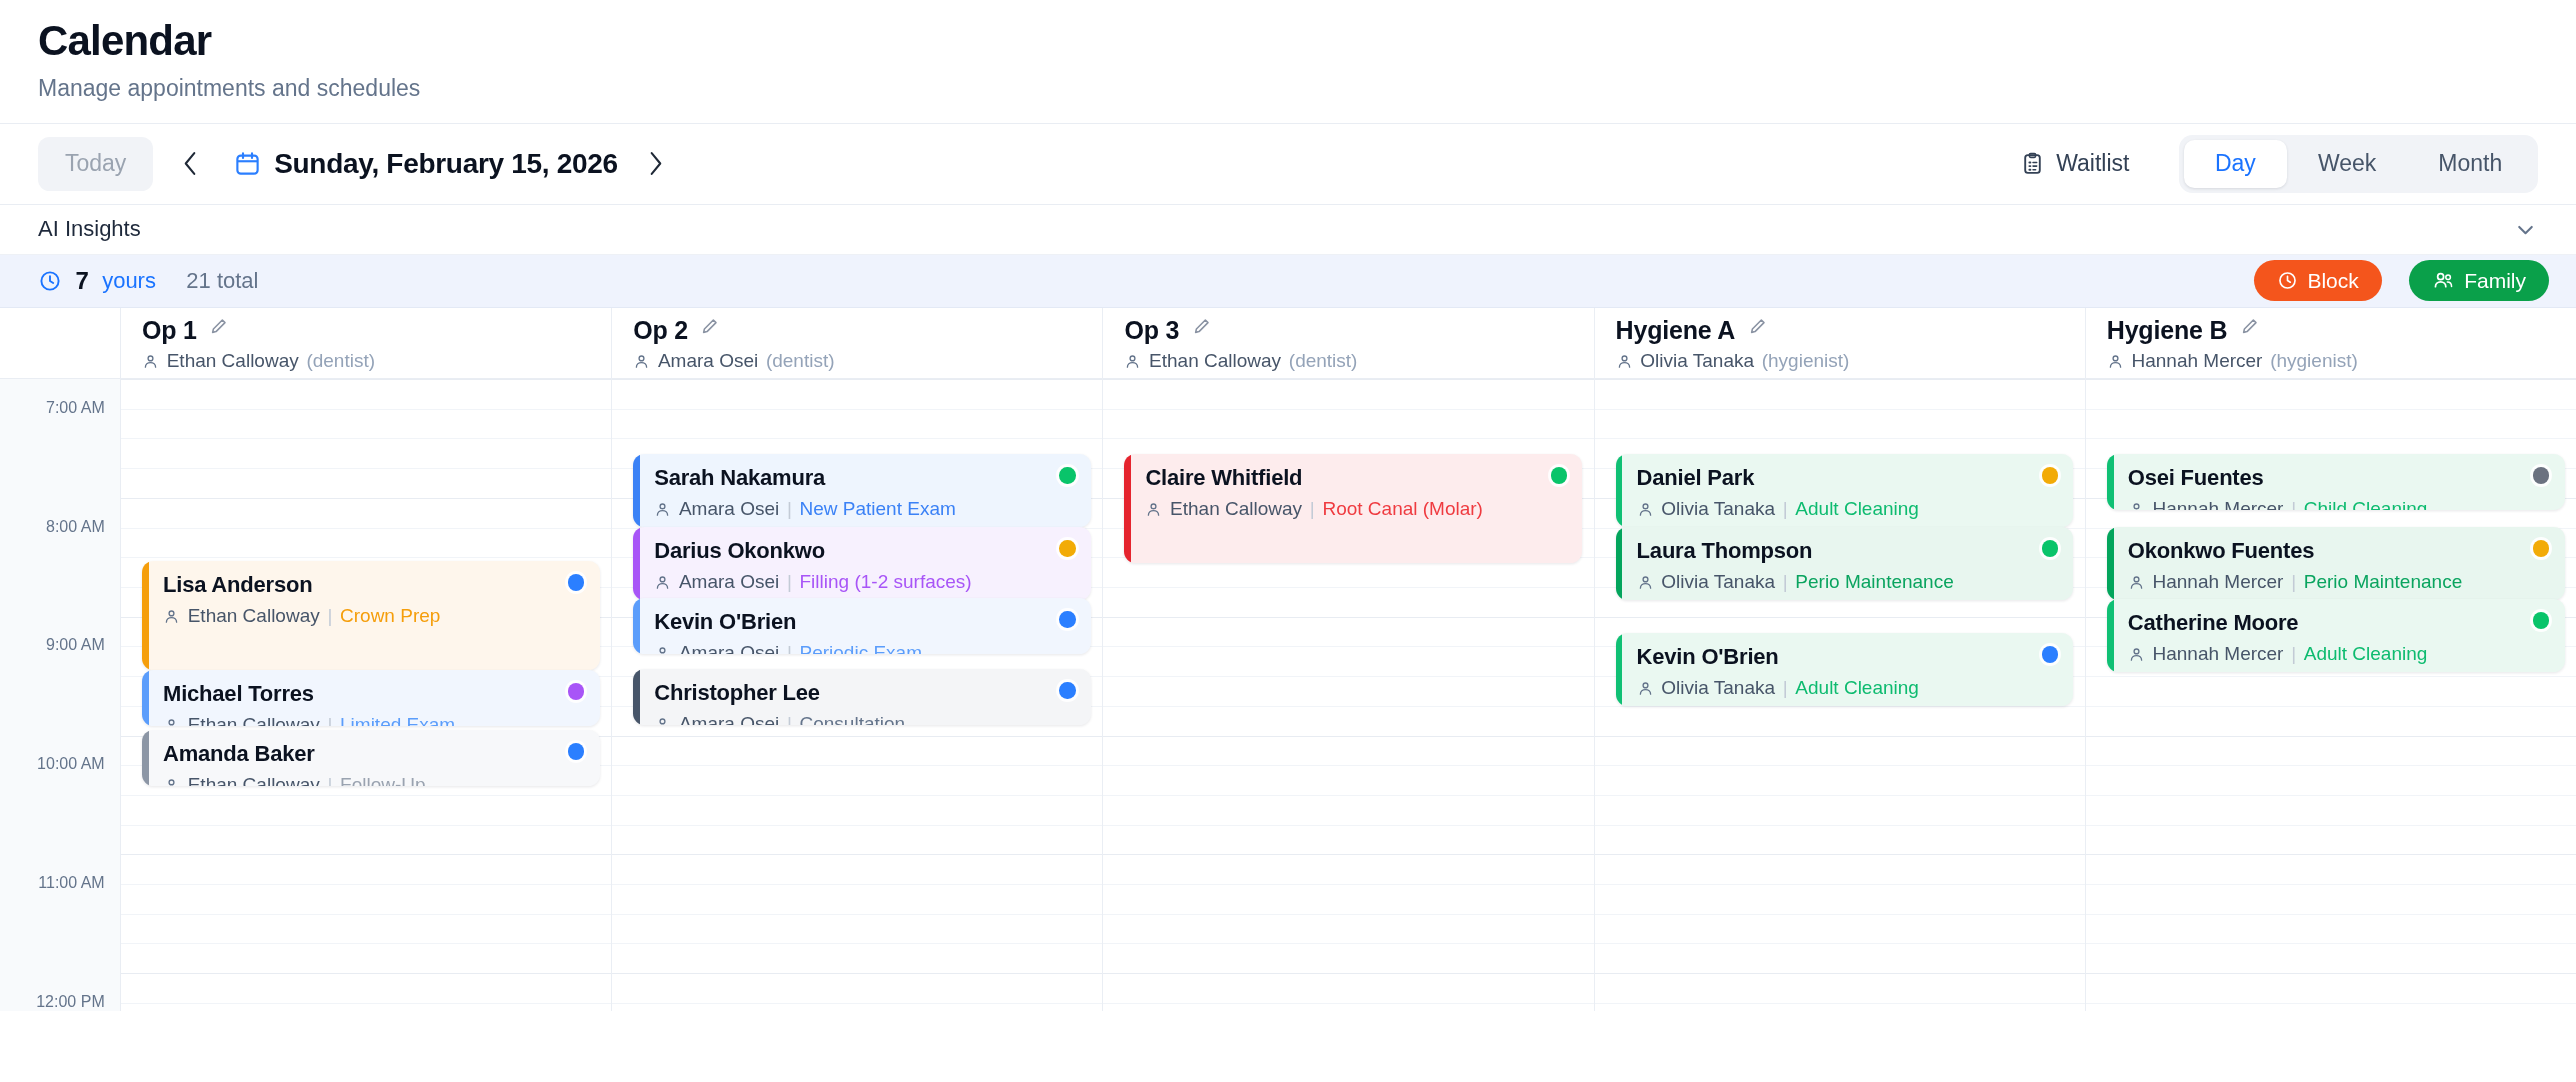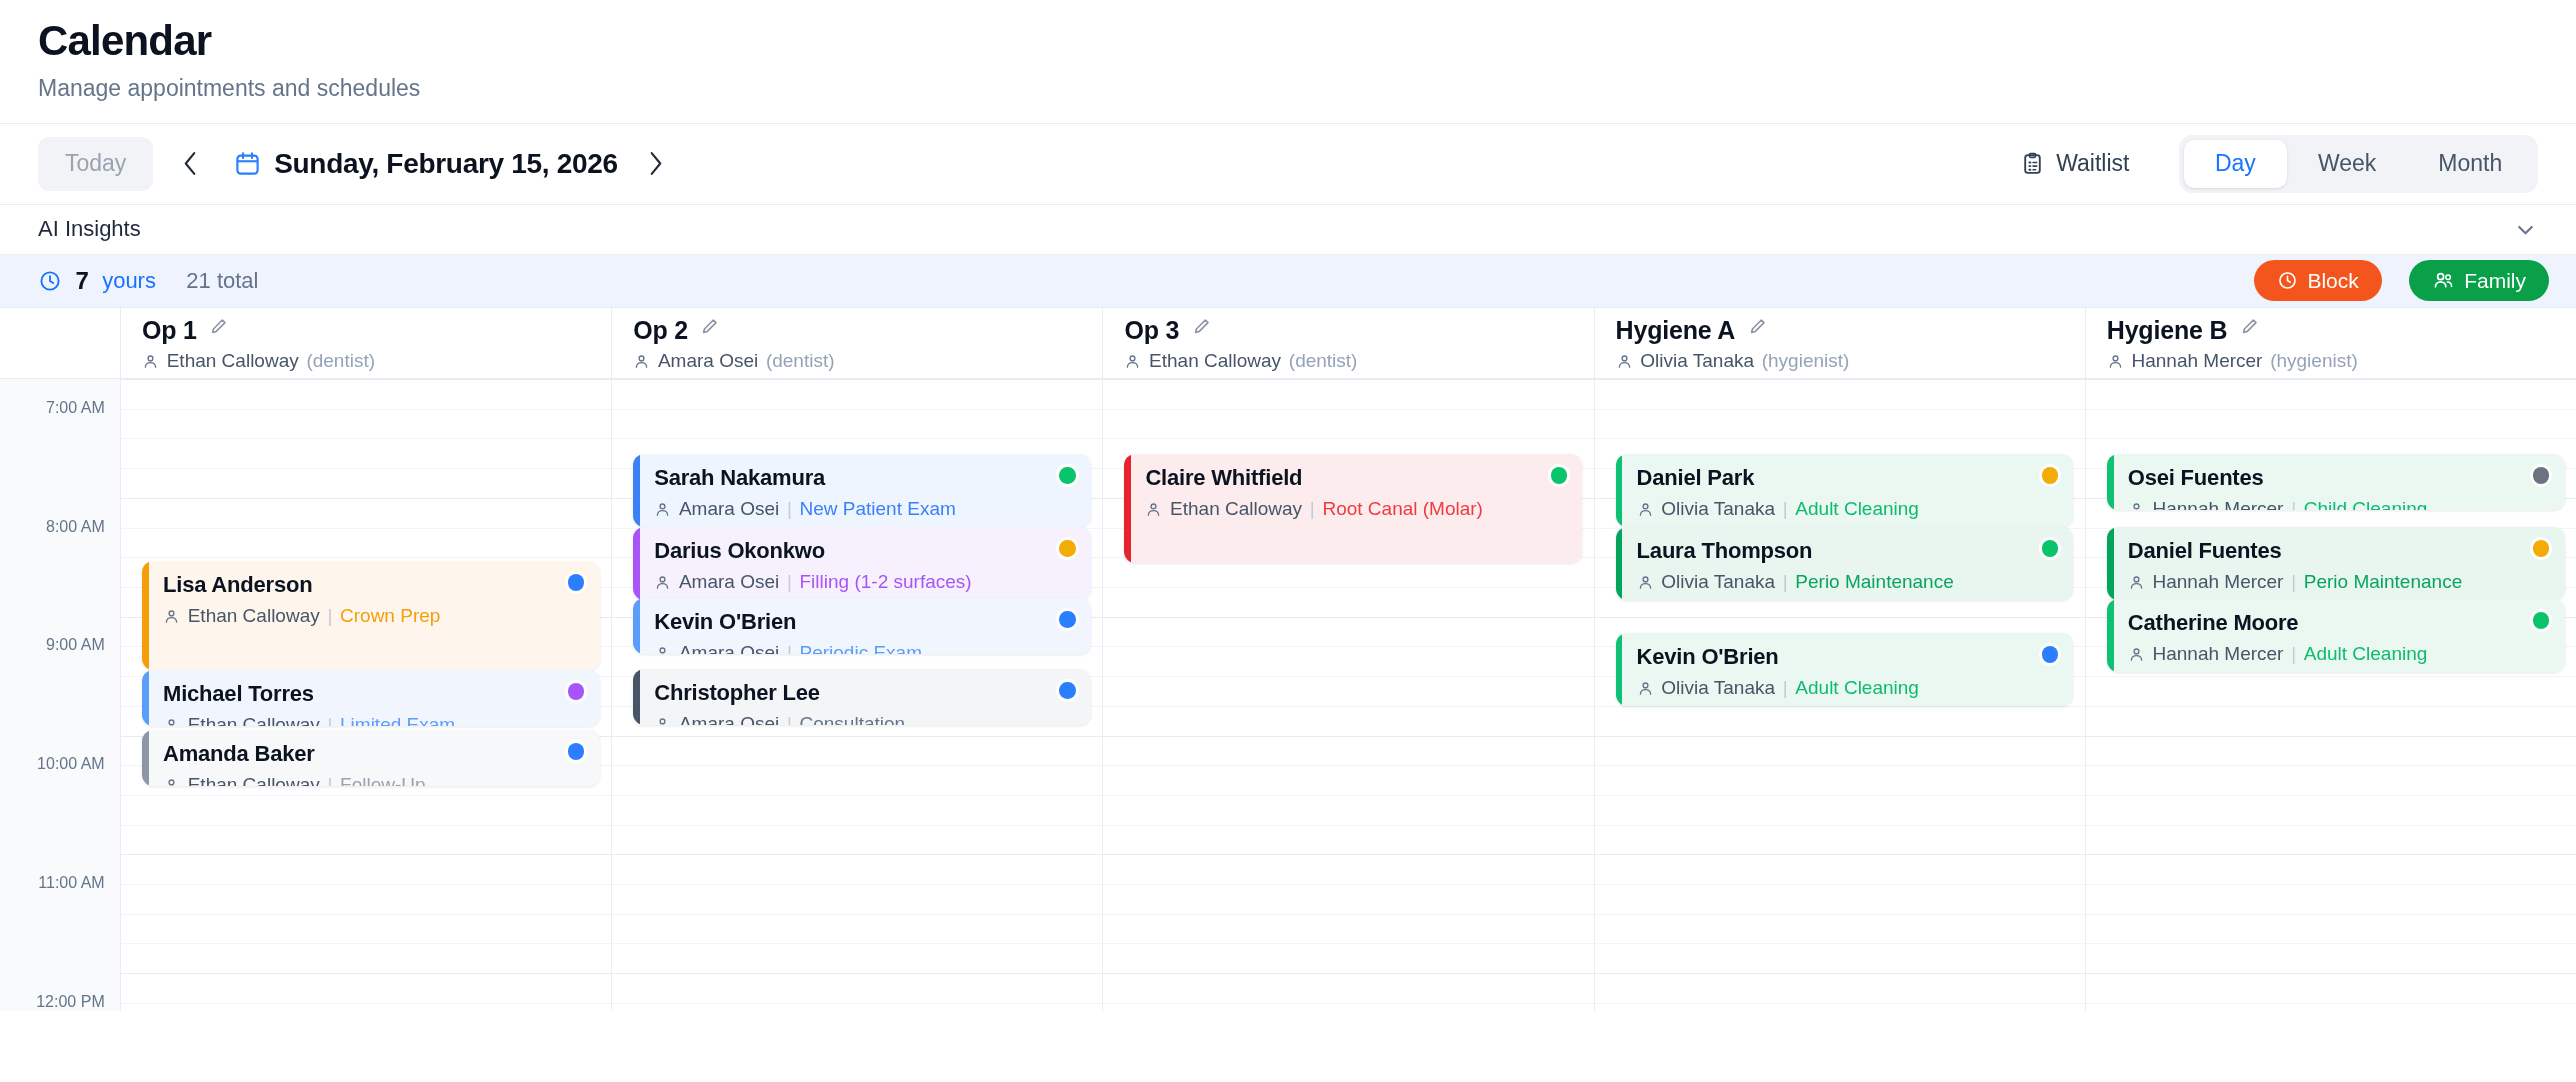--- a/index.html
+++ b/index.html
@@ -641,21 +641,21 @@
                   <path d="M4.8 20c0-3.9 3.2-6.4 7.2-6.4s7.2 2.5 7.2 6.4" stroke="#64748b" stroke-width="1.9" stroke-linecap="round"></path>
                 </svg>
               </span>
               <span>Hannah Mercer</span>
               <span class="appt-sep">|</span>
               <span class="appt-proc">Child Cleaning</span>
             </div>
             <span class="dot" style="background: rgb(107, 114, 128);"></span>
           </div>
           <div class="appt" style="--accent: #03a55c; --proc: #0aa45f; background: rgb(232, 246, 239); top: 148px; height: 73px;">
-            <div class="appt-name">Daniel Fuentes</div>
+            <div class="appt-name">Okonkwo Fuentes</div>
             <div class="appt-meta">
               <span class="ico">
                 <svg width="17" height="17" viewBox="0 0 24 24" fill="none">
                   <circle cx="12" cy="7.6" r="3.4" stroke="#64748b" stroke-width="1.9"></circle>
                   <path d="M4.8 20c0-3.9 3.2-6.4 7.2-6.4s7.2 2.5 7.2 6.4" stroke="#64748b" stroke-width="1.9" stroke-linecap="round"></path>
                 </svg>
               </span>
               <span>Hannah Mercer</span>
               <span class="appt-sep">|</span>
               <span class="appt-proc">Perio Maintenance</span>

